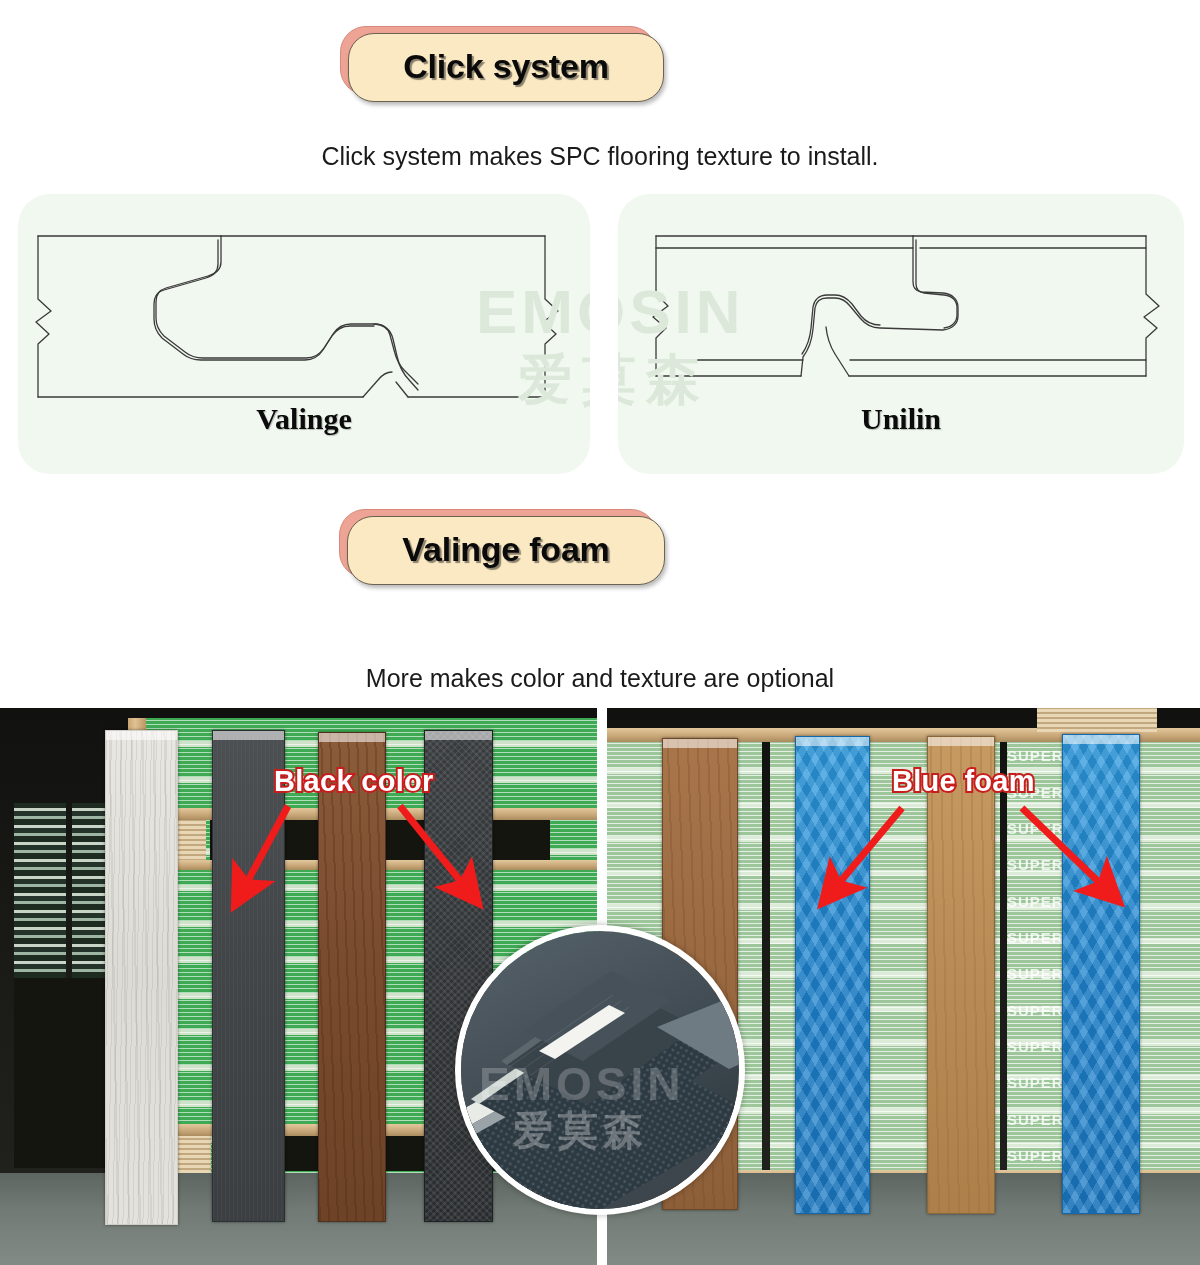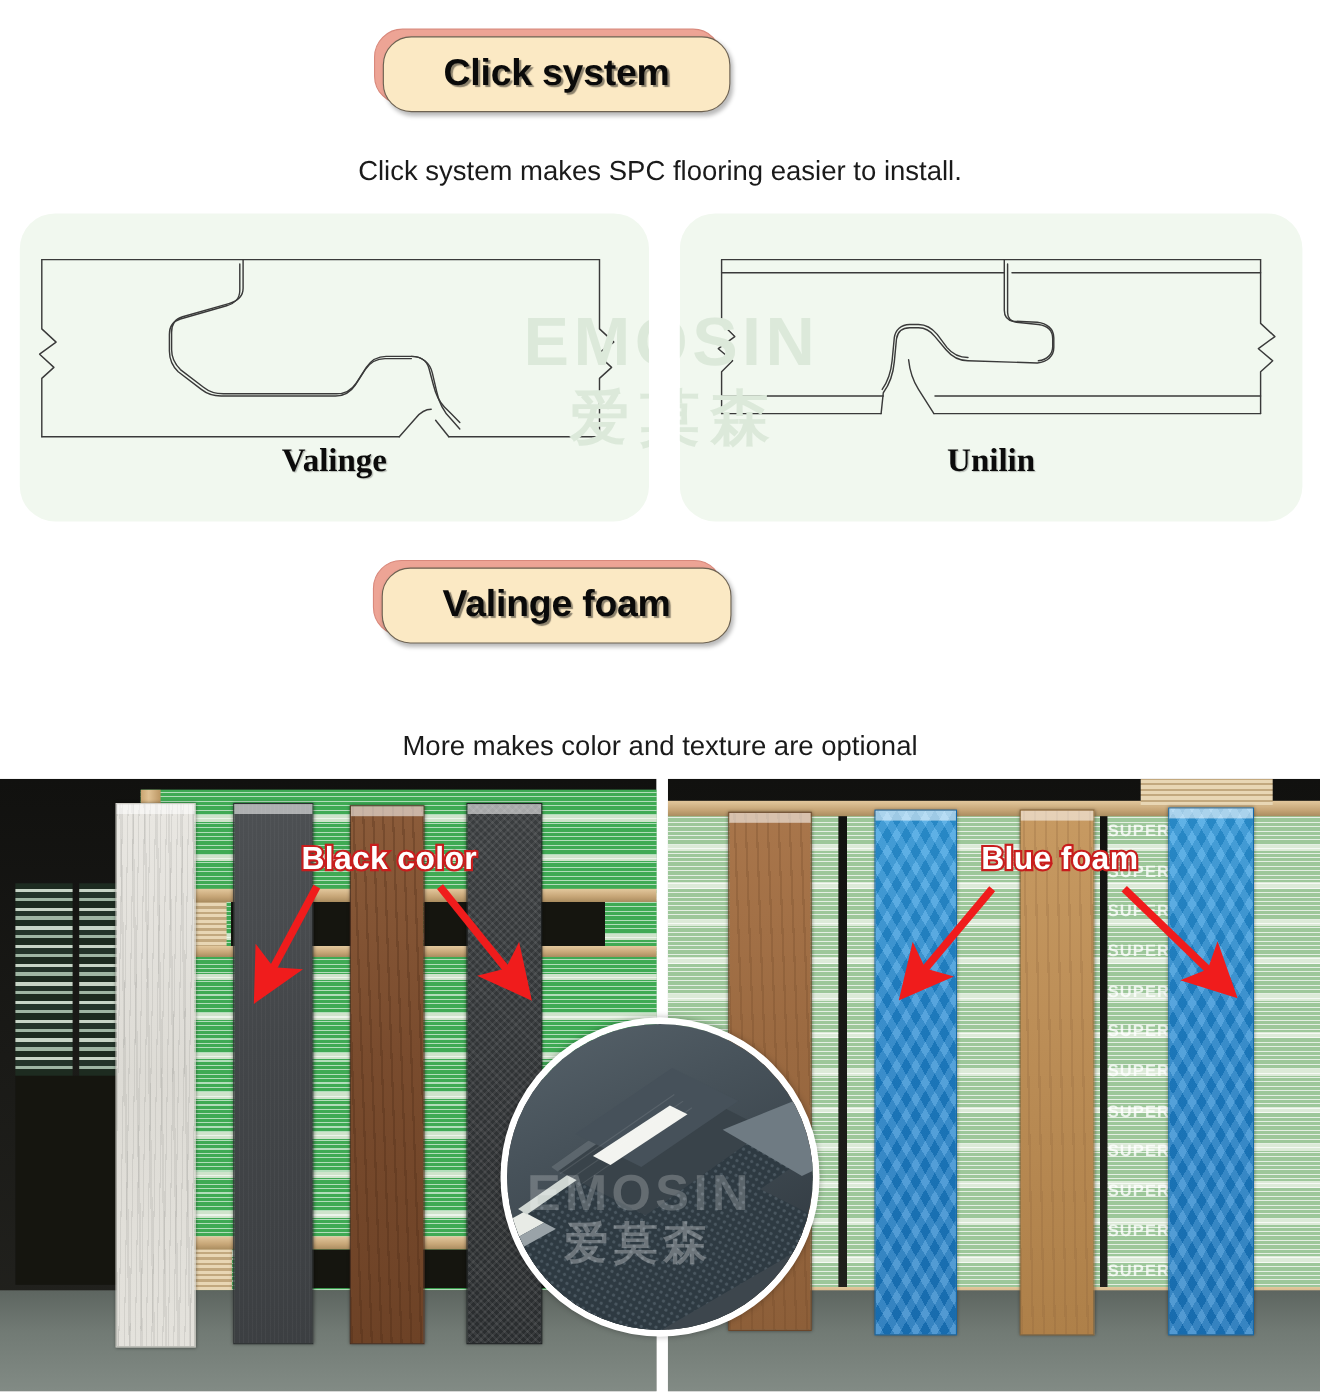--- a/index.html
+++ b/index.html
@@ -266,21 +266,21 @@
 
   <div class="badge-wrap" style="top:33px;">
     <div class="badge">
       <div class="badge-shadow"></div>
       <div class="badge-face">
         <div class="badge-text">Click system</div>
       </div>
     </div>
   </div>
 
-  <div class="subtitle" style="top:138px;">Click system makes SPC flooring easier to install.</div>
+  <div class="subtitle" style="top:138px;">Click system makes SPC flooring texture to install.</div>
 
   <div class="cards">
 
     <div class="card left">
       <svg width="572" height="215" viewBox="0 0 572 215">
         <g fill="none" stroke="#3a3a3a" stroke-width="1.3" stroke-linejoin="round" stroke-linecap="round">
 
           <path d="M20 42 L203 42"></path>
           <path d="M203 42 L527 42"></path>
 

